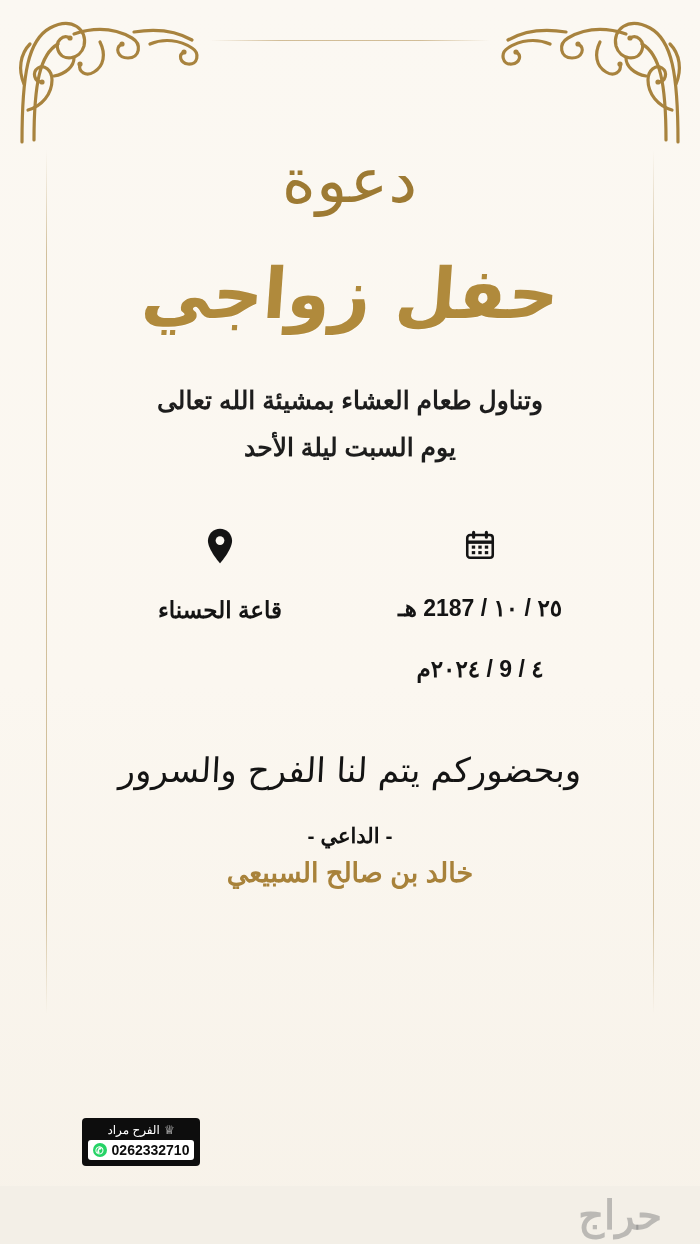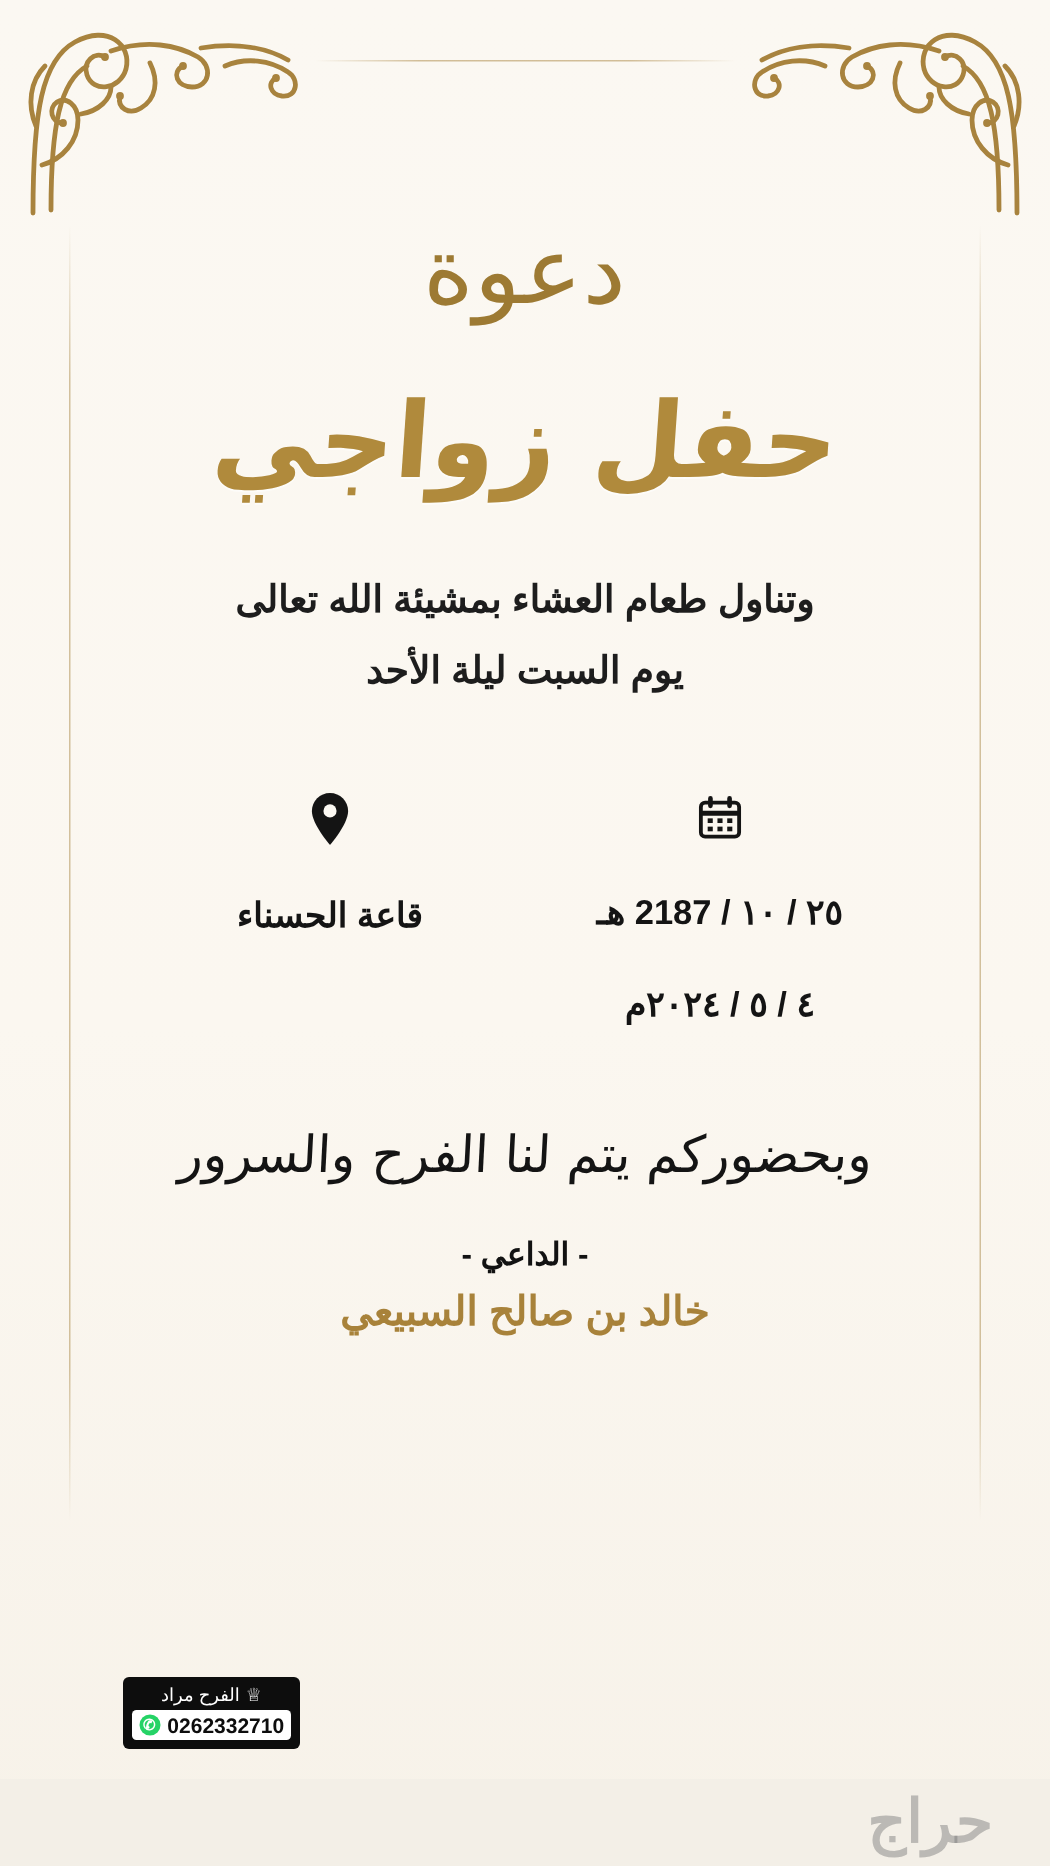--- a/index.html
+++ b/index.html
@@ -274,21 +274,21 @@
             <path d="M7.5 3v3.5M16.5 3v3.5" stroke-linecap="round" stroke-width="2.2"></path>
             <rect x="6.2" y="12.4" width="2.4" height="2.2" fill="#141414" stroke="none"></rect>
             <rect x="10.8" y="12.4" width="2.4" height="2.2" fill="#141414" stroke="none"></rect>
             <rect x="15.4" y="12.4" width="2.4" height="2.2" fill="#141414" stroke="none"></rect>
             <rect x="6.2" y="16.3" width="2.4" height="2.2" fill="#141414" stroke="none"></rect>
             <rect x="10.8" y="16.3" width="2.4" height="2.2" fill="#141414" stroke="none"></rect>
             <rect x="15.4" y="16.3" width="2.4" height="2.2" fill="#141414" stroke="none"></rect>
           </svg>
         </span>
         <div class="detail-text">٢٥ / ١٠ / 2187 هـ</div>
-        <div class="detail-text" style="margin-top:-6px">٤ / ٥ / ٢٠٢٤م</div>
+        <div class="detail-text" style="margin-top:-6px">٤ / 9 / ٢٠٢٤م</div>
       </div>
 
       <div class="detail-col">
         <span class="detail-icon">
           <svg width="32" height="36" viewBox="0 0 24 28" fill="#141414">
             <path d="M12 0.5C6.8 0.5 2.6 4.7 2.6 9.9c0 6.9 9.4 17.6 9.4 17.6s9.4-10.7 9.4-17.6C21.4 4.7 17.2.5 12 .5z"></path>
             <circle cx="12" cy="9.8" r="3.4" fill="#fbf8f2"></circle>
           </svg>
         </span>
         <div class="detail-text">قاعة الحسناء</div>

